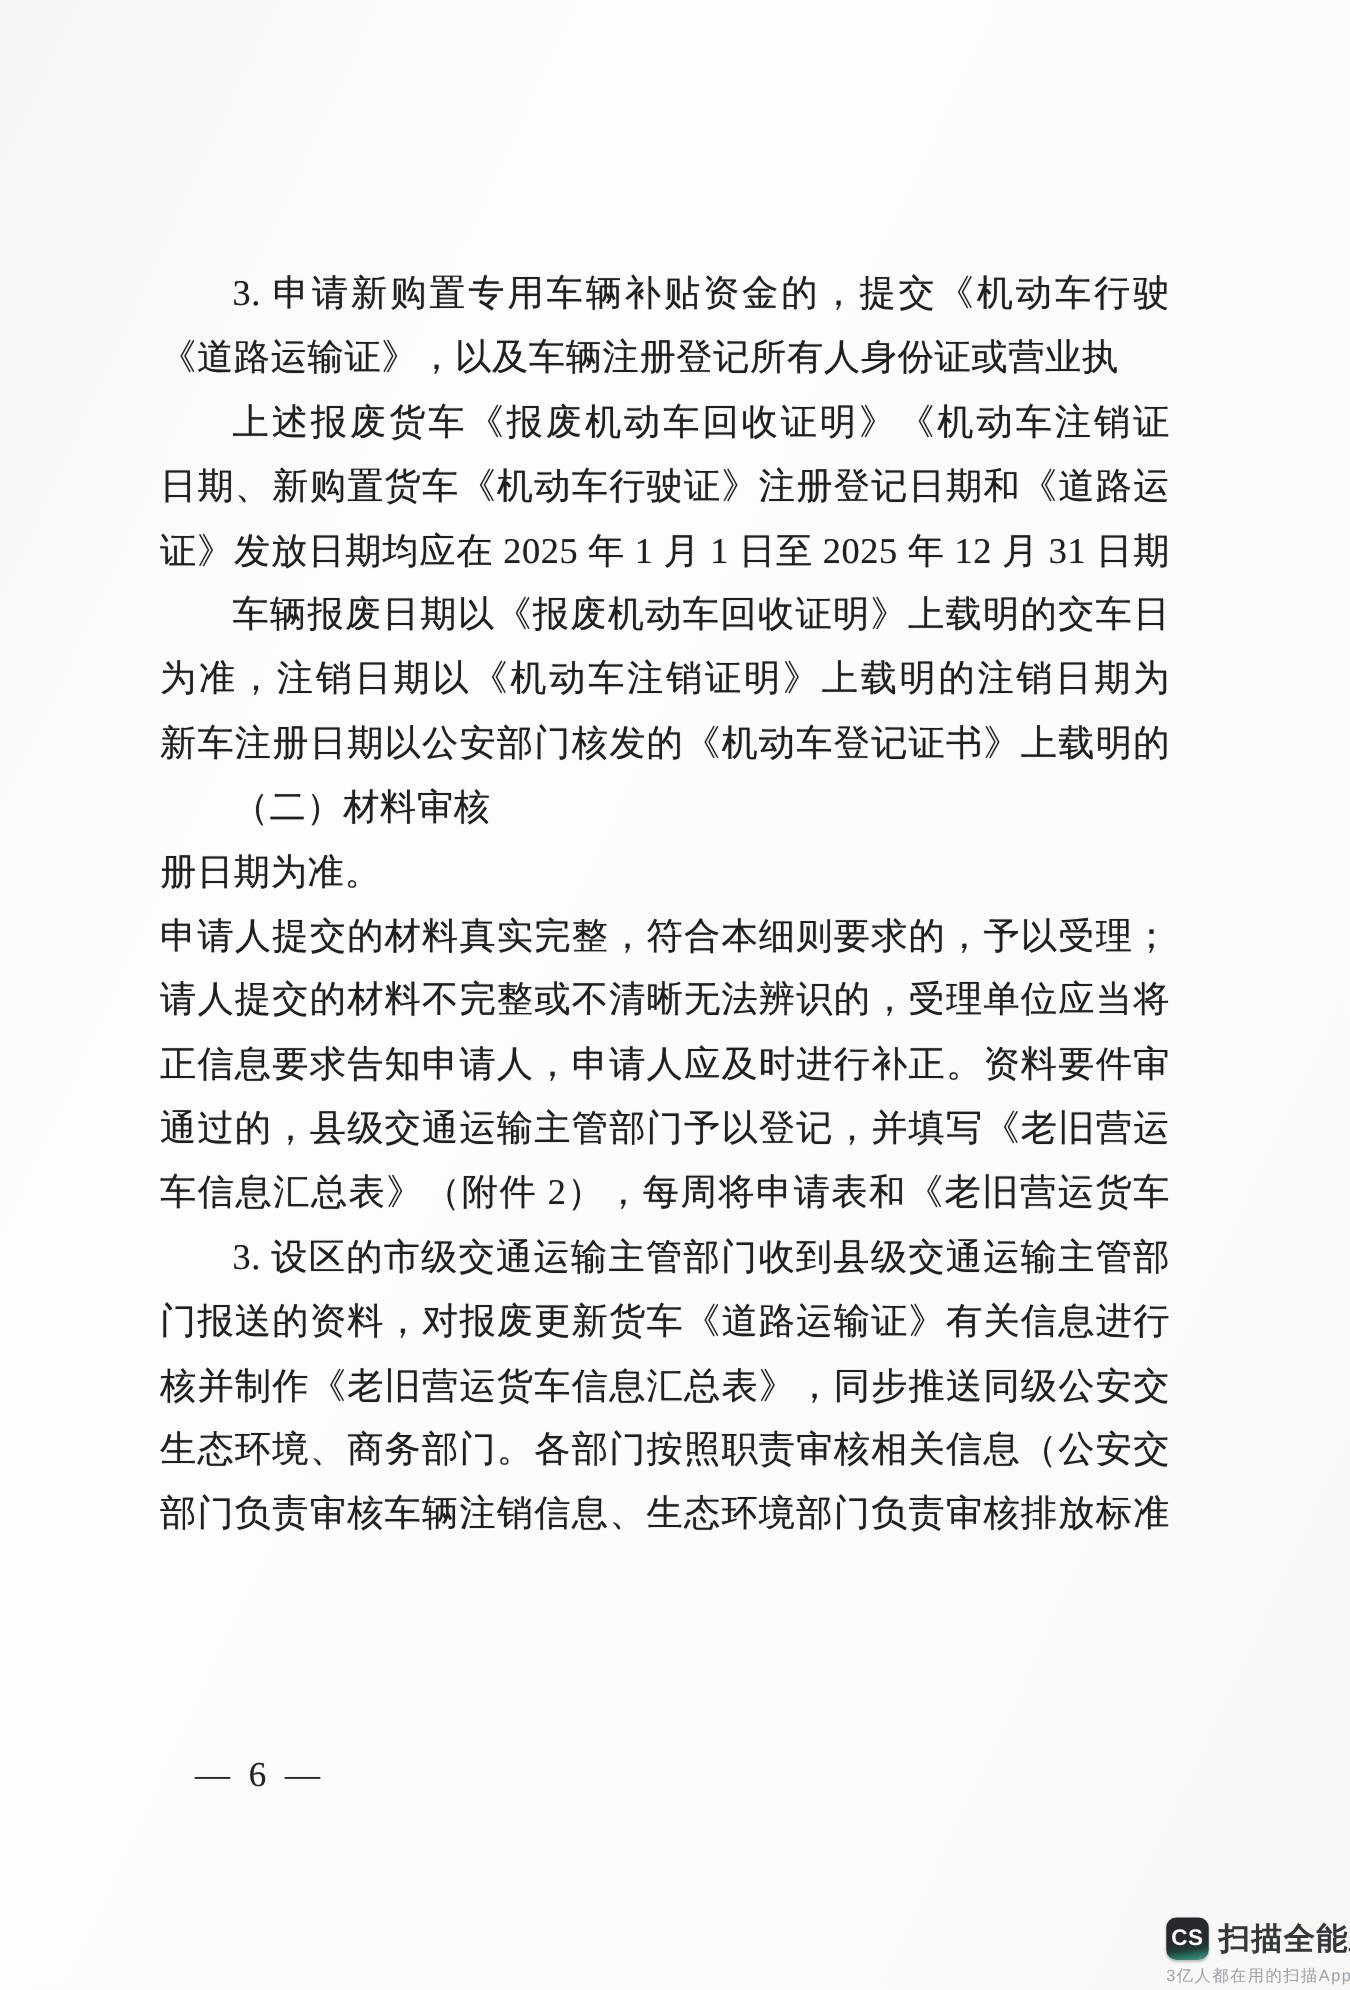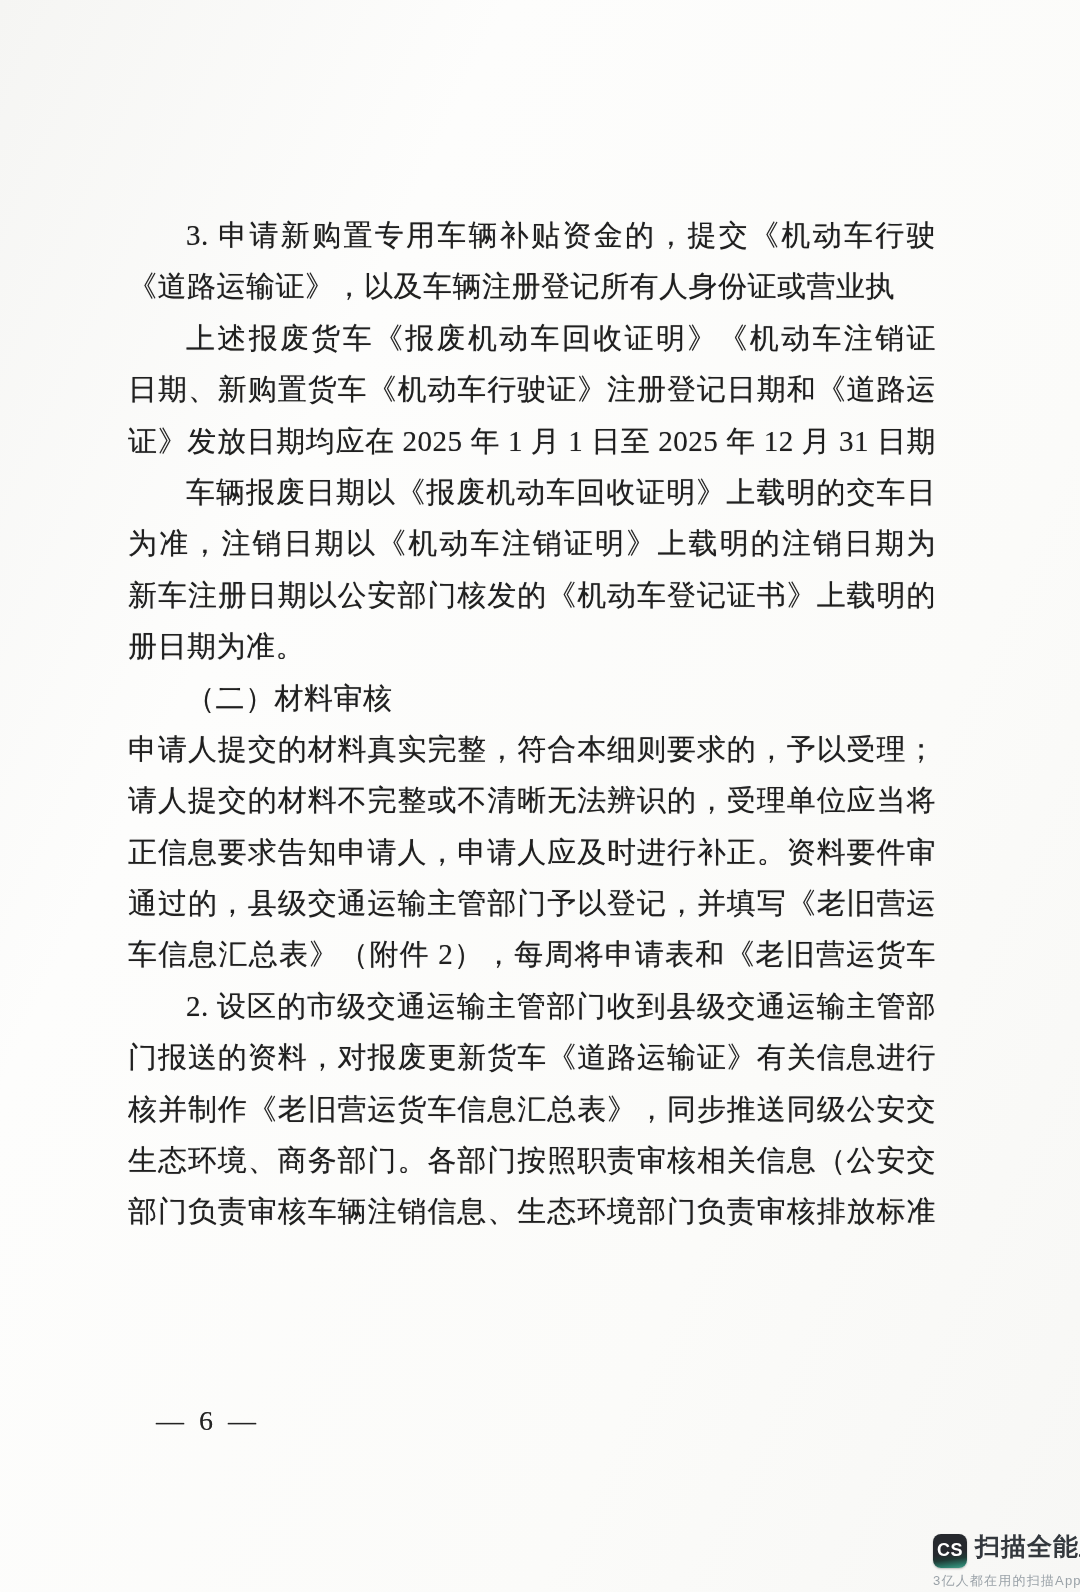--- a/index.html
+++ b/index.html
@@ -43,21 +43,21 @@
     letter-spacing:4px;
     text-shadow:0 0 0.6px rgba(20,20,20,0.5);
   }
   
   .watermark{
     position:absolute;
     left:933px;top:1534px;
     width:147px;
   }
   .wm-row{
-    display:flex;align-items:flex-start;gap:8px;
+    display:flex;align-items:center;gap:8px;
   }
   .wm-icon{
     width:34px;height:34px;
     border-radius:8px;
     background:linear-gradient(172deg,#26292e 0%,#26292e 56%,#203a35 72%,#2d7f6d 90%,#4a9f8a 100%);
     display:flex;align-items:center;justify-content:center;
     box-shadow:0 1px 2px rgba(0,0,0,0.25);
     flex:0 0 auto;
   }
   .wm-icon span{
@@ -85,28 +85,28 @@
 
   <main class="doc-text">
       <div class="line indent justify">3. 申请新购置专用车辆补贴资金的，提交《机动车行驶证》</div>
       <div class="line">《道路运输证》，以及车辆注册登记所有人身份证或营业执照。</div>
       <div class="line indent justify">上述报废货车《报废机动车回收证明》《机动车注销证明》</div>
       <div class="line justify">日期、新购置货车《机动车行驶证》注册登记日期和《道路运输</div>
       <div class="line justify">证》发放日期均应在 2025 年 1 月 1 日至 2025 年 12 月 31 日期间。</div>
       <div class="line indent justify">车辆报废日期以《报废机动车回收证明》上载明的交车日期</div>
       <div class="line justify">为准，注销日期以《机动车注销证明》上载明的注销日期为准，</div>
       <div class="line justify">新车注册日期以公安部门核发的《机动车登记证书》上载明的注</div>
+      <div class="line indent">（二）材料审核</div>
       <div class="line">册日期为准。</div>
-      <div class="line indent">（二）材料审核</div>
       <div class="line justify">申请人提交的材料真实完整，符合本细则要求的，予以受理；申</div>
       <div class="line justify">请人提交的材料不完整或不清晰无法辨识的，受理单位应当将补</div>
       <div class="line justify">正信息要求告知申请人，申请人应及时进行补正。资料要件审核</div>
       <div class="line justify">通过的，县级交通运输主管部门予以登记，并填写《老旧营运货</div>
       <div class="line justify">车信息汇总表》（附件 2），每周将申请表和《老旧营运货车信息</div>
-      <div class="line indent justify">2. 设区的市级交通运输主管部门收到县级交通运输主管部</div>
+      <div class="line indent justify">3. 设区的市级交通运输主管部门收到县级交通运输主管部</div>
       <div class="line justify">门报送的资料，对报废更新货车《道路运输证》有关信息进行审</div>
       <div class="line justify">核并制作《老旧营运货车信息汇总表》，同步推送同级公安交管、</div>
       <div class="line justify">生态环境、商务部门。各部门按照职责审核相关信息（公安交管</div>
       <div class="line justify">部门负责审核车辆注销信息、生态环境部门负责审核排放标准信</div>
     </main>
 
   <div class="page-number">— 6 —</div>
 
   <div class="watermark">
     <div class="wm-row">

